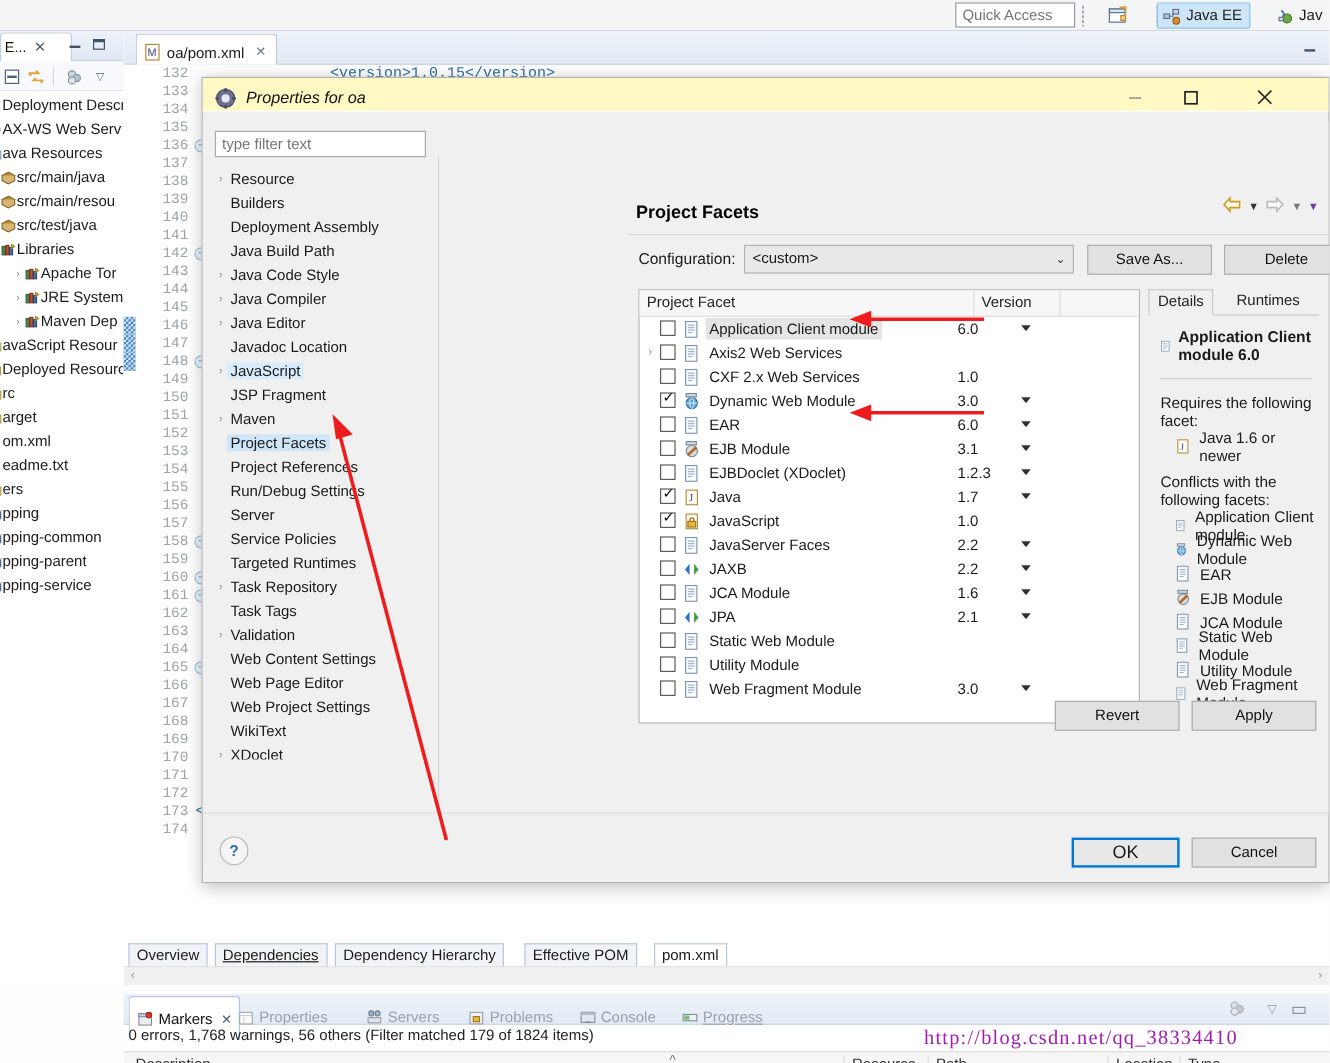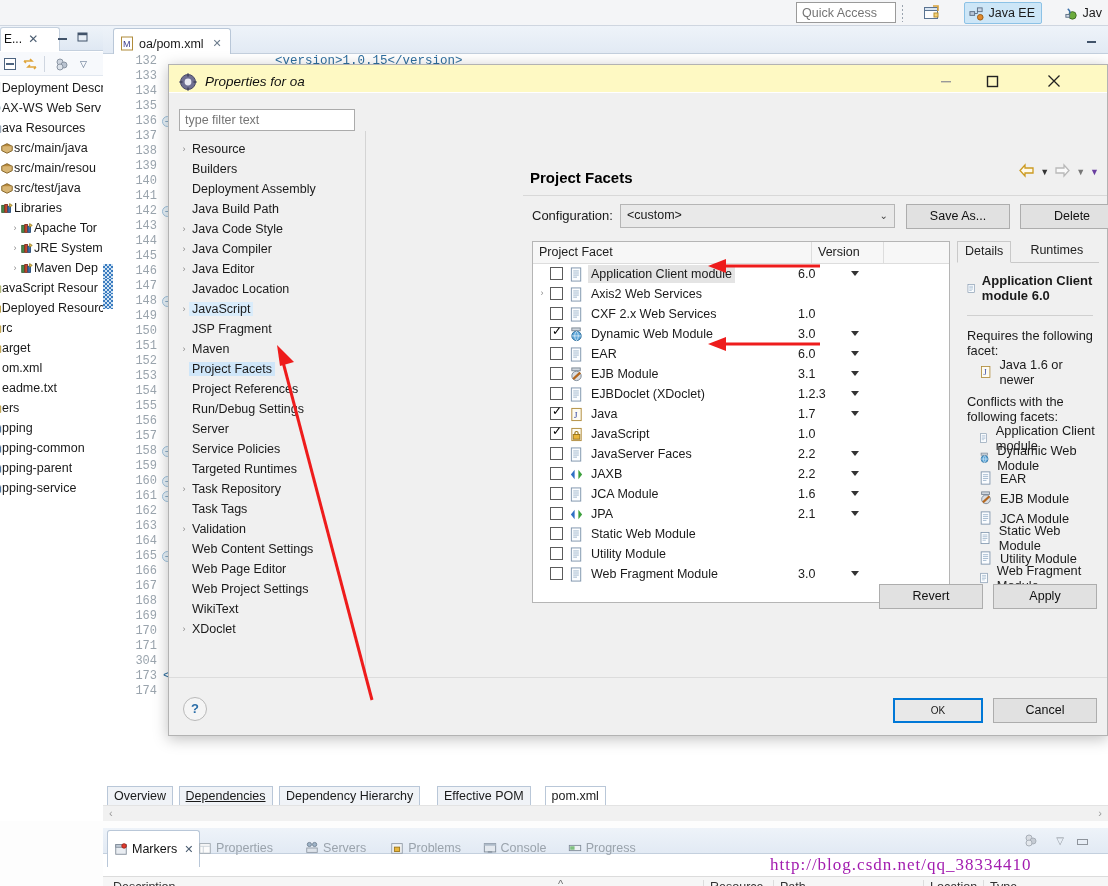--- a/index.html
+++ b/index.html
@@ -178,21 +178,21 @@
             margin-left:20px; height:20px; }
 
   .dlg-foot { position:absolute; left:0; bottom:0; right:0; height:58px; }
   .foot-rule { position:absolute; left:0; top:0; right:0; height:1px; background:#dcdcdc; }
   #revert-btn { position:absolute; right:124px; bottom:68px; width:104px; height:25px; line-height:23px;margin-top:48px; }
   #apply-btn  { position:absolute; right:10px;  bottom:68px; width:104px; height:25px; line-height:23px; }
   #help-btn { position:absolute; left:14px; bottom:14px; width:24px; height:24px;
               border:1px solid #b9b9b9; border-radius:50%; background:#f5f5f5;
               text-align:center; line-height:22px; font-size:13px; color:#2b6ea8; font-weight:bold; }
   #ok-btn { position:absolute; right:124px; bottom:12px; width:90px; height:25px; line-height:22px;
-            border:2px solid #0078d7; background:#e8e8e8; font-size:10px; text-align:center; }
+            border:2px solid #0078d7; background:#e8e8e8; font-size:15px; text-align:center; }
   #cancel-btn { position:absolute; right:10px; bottom:12px; width:104px; height:25px; line-height:23px; }
 
   
   .anno { position:absolute; pointer-events:none; }
 
   
   .ic { display:inline-block; vertical-align:middle; }
 </style>
 </head>
 <body>
@@ -501,21 +501,21 @@
         <div class="gline">162</div>
         <div class="gline">163</div>
         <div class="gline">164</div>
         <div class="gline">165<span class="fold">−</span></div>
         <div class="gline">166</div>
         <div class="gline">167</div>
         <div class="gline">168</div>
         <div class="gline">169</div>
         <div class="gline">170</div>
         <div class="gline">171</div>
-        <div class="gline">304</div>
+        <div class="gline">172</div>
         <div class="gline">173</div>
         <div class="gline">174</div>
       </div>
     <div class="code" id="code">
         <div class="cl" style="top: 0px; left: 112px;">&lt;version&gt;1.0.15&lt;/version&gt;</div>
         <div class="cl" style="top: 600px; left: 112px;">&lt;/build&gt;</div>
         <div class="cl" style="top: 615px; left: 0px;">&lt;/project&gt;</div>
       </div>
     <div class="ed-bottom-tabs" id="ed-bottom-tabs">
         <div class="ebt" style="left: 4px;">Overview</div>
@@ -564,41 +564,42 @@
           <span>Problems</span>
         </div>
         <div class="bv-tab" style="left: 373.6px;">
           <svg class="ic" width="14" height="14" viewBox="0 0 16 16">
             <rect x="1.5" y="3" width="13" height="9.5" fill="#e4e9ef" stroke="#7f8a97"></rect>
             <rect x="1.5" y="3" width="13" height="2.4" fill="#aebbc9"></rect>
             <path d="M5.5 12.5h5" stroke="#7f8a97" stroke-width="1.4"></path>
           </svg>
           <span>Console</span>
         </div>
-        <div class="bv-tab" style="left: 458.7px;">
+        <div class="bv-tab" style="left: 458.7px; text-decoration: underline;">
           <svg class="ic" width="14" height="14" viewBox="0 0 16 16">
             <rect x="1.5" y="5" width="13" height="6" fill="#eef2f6" stroke="#7f8a97"></rect>
             <rect x="2.5" y="6" width="5" height="4" fill="#7fc07f"></rect>
           </svg>
           <span>Progress</span>
         </div>
       </div>
     <span style="position:absolute;right:68px;top:4px;">
       <svg width="17" height="17" viewBox="0 0 17 17">
           <circle cx="6" cy="6" r="3" fill="#d9dde3" stroke="#a8afb8"></circle>
           <circle cx="10" cy="9" r="3" fill="#c6ccd4" stroke="#a8afb8"></circle>
           <circle cx="6" cy="11" r="3" fill="#e3e7ec" stroke="#a8afb8"></circle>
         </svg>
     </span>
     <span style="position:absolute;right:44px;top:7px;color:#8e949c;font-size:10px;">▽</span>
     <span style="position:absolute;right:18px;top:7px;">
       <svg width="14" height="10" viewBox="0 0 14 10">
           <rect x="1.5" y="2.5" width="10" height="5" fill="none" stroke="#8e949c"></rect>
         </svg>
     </span>
+    <div class="bv-status">0 errors, 1,768 warnings, 56 others (Filter matched 179 of 1824 items)</div>
     <div class="bv-colhdr" id="bv-cols">
         <span class="c" style="left: 4px; border-left: none;">Description</span>
         <span class="c" style="left: 600px;">Resource</span>
         <span class="c" style="left: 670px;">Path</span>
         <span class="c" style="left: 820px;">Location</span>
         <span class="c" style="left: 880px;">Type</span>
         <span style="position: absolute; left: 455px; top: 1px; color: rgb(107, 107, 107); font-size: 11px;">^</span>
       </div>
   </div>
 

